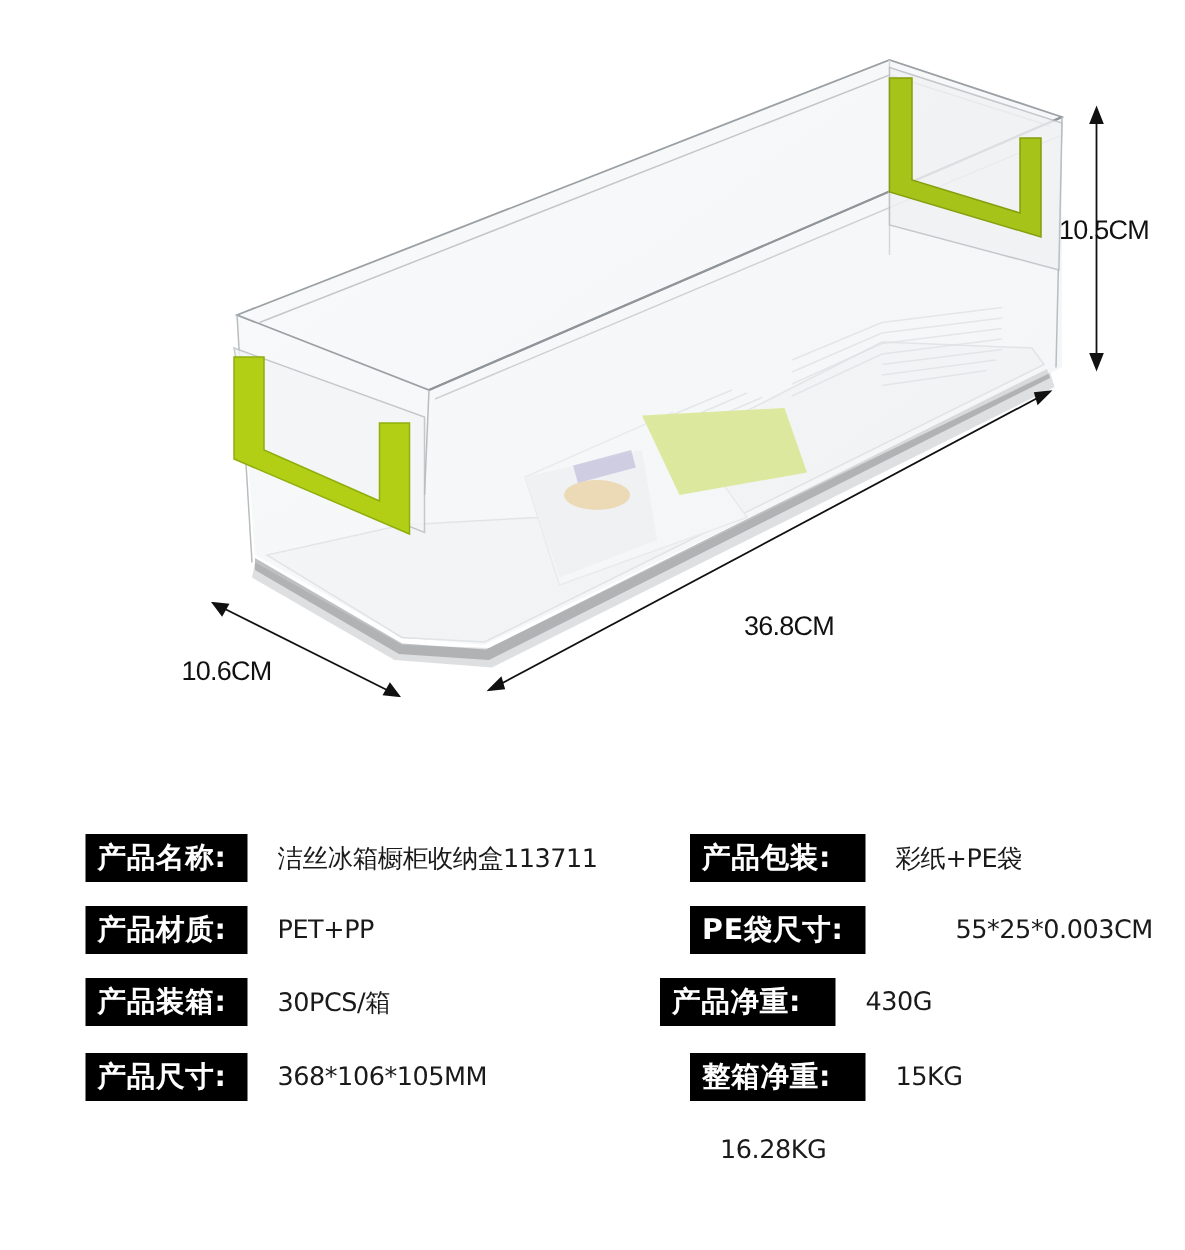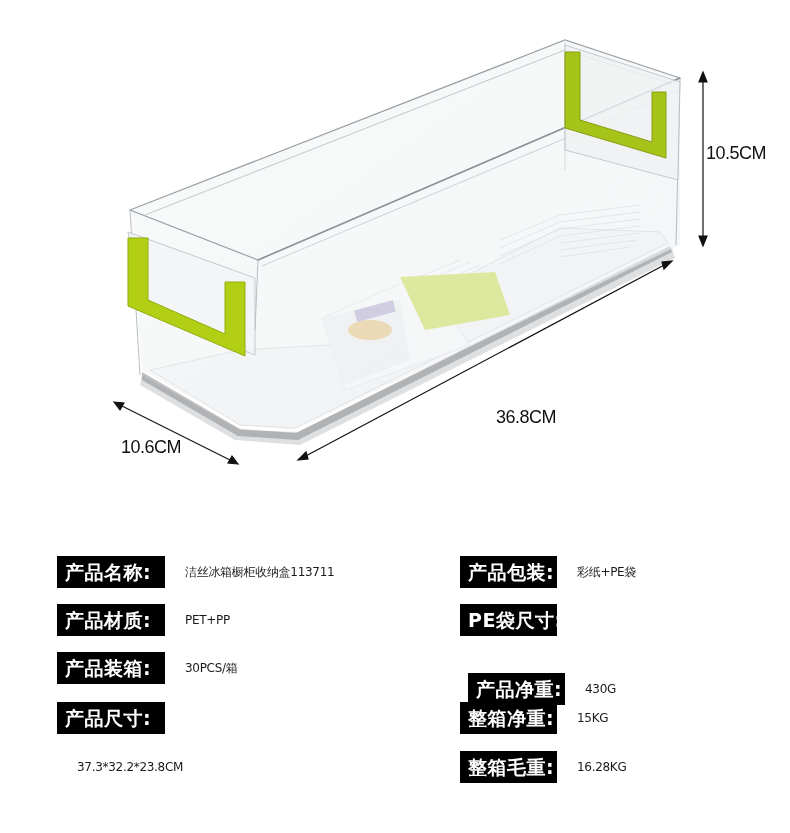--- a/index.html
+++ b/index.html
@@ -1,25 +1,25 @@
 <!DOCTYPE html>
 <html><head>
 <meta charset="utf-8">
 <style>
   html, body { margin:0; padding:0; background:#ffffff; }
   body { width:790px; height:833px; position:relative; overflow:hidden;
          font-family: "DejaVu Sans", "Liberation Sans", sans-serif; color:#1a1a1a; }
-  .product-figure { position:absolute; left:0; top:0; width:678px; height:500px; }
+  .product-figure { position:absolute; left:0; top:0; width:678px; height:500px;padding-left:28px; }
   .dim-label { position:absolute; font-family:"Liberation Sans", sans-serif; font-size:18px; color:#111; letter-spacing:-0.5px; }
   .spec-row { position:absolute; height:32px; display:flex; align-items:center; }
   .spec-key { background:#000000; color:#ffffff; height:32px; line-height:32px;
               font-size:19px; font-weight:bold; padding:0 0 0 8px; box-sizing:border-box; white-space:nowrap; letter-spacing:0.5px; }
-  .spec-val { font-size:12px; color:#1a1a1a; margin-left:20px; white-space:nowrap; letter-spacing:-0.3px; }
+  .spec-val { font-size:17px; color:#1a1a1a; margin-left:20px; white-space:nowrap; letter-spacing:-0.3px; }
   .col-left .spec-key { width:108px; }
-  .col-right .spec-key { width:97px; }
+  .col-right .spec-key { width:117px; }
 </style>
 </head>
 <body>
 
 <div class="product-figure">
   <svg width="790" height="500" viewBox="0 0 790 500">
     <defs>
       <linearGradient id="glass" x1="0" y1="0" x2="1" y2="1">
         <stop offset="0" stop-color="#f4f6f7"></stop>
         <stop offset="1" stop-color="#e9ecee"></stop>
@@ -100,39 +100,39 @@
   <div class="spec-row" style="left:57px; top:604px;">
     <span class="spec-key">产品材质:</span>
     <span class="spec-val">PET+PP</span>
   </div>
   <div class="spec-row" style="left:57px; top:652px;">
     <span class="spec-key">产品装箱:</span>
     <span class="spec-val">30PCS/箱</span>
   </div>
   <div class="spec-row" style="left:57px; top:702px;">
     <span class="spec-key">产品尺寸:</span>
+    <span class="spec-val">368*106*105MM</span>
   </div>
   <div class="spec-row" style="left:57px; top:751px;">
-    <span class="spec-val">37.3*32.2*23.8CM</span>
   </div>
 </div>
 
 <div class="col-right">
   <div class="spec-row" style="left:460px; top:556px;">
     <span class="spec-key">产品包装:</span>
     <span class="spec-val">彩纸+PE袋</span>
   </div>
   <div class="spec-row" style="left:460px; top:604px;gap:40px;">
     <span class="spec-key">PE袋尺寸:</span>
+    <span class="spec-val">55*25*0.003CM</span>
   </div>
-  <div class="spec-row" style="left:468px; top:652px;margin-top:21px;">
+  <div class="spec-row" style="left:440px; top:652px;">
     <span class="spec-key">产品净重:</span>
     <span class="spec-val">430G</span>
   </div>
   <div class="spec-row" style="left:460px; top:702px;">
     <span class="spec-key">整箱净重:</span>
     <span class="spec-val">15KG</span>
   </div>
   <div class="spec-row" style="left:460px; top:751px;">
-    <span class="spec-key">整箱毛重:</span>
     <span class="spec-val">16.28KG</span>
   </div>
 </div>
 
 </body></html>

